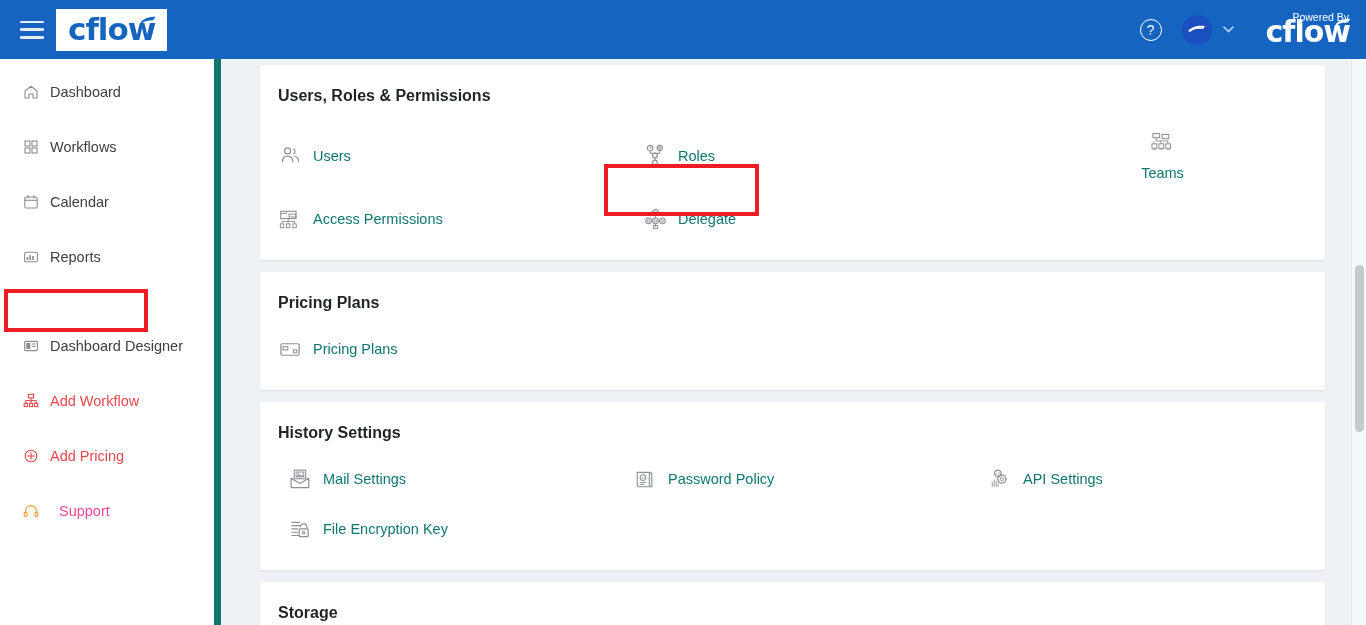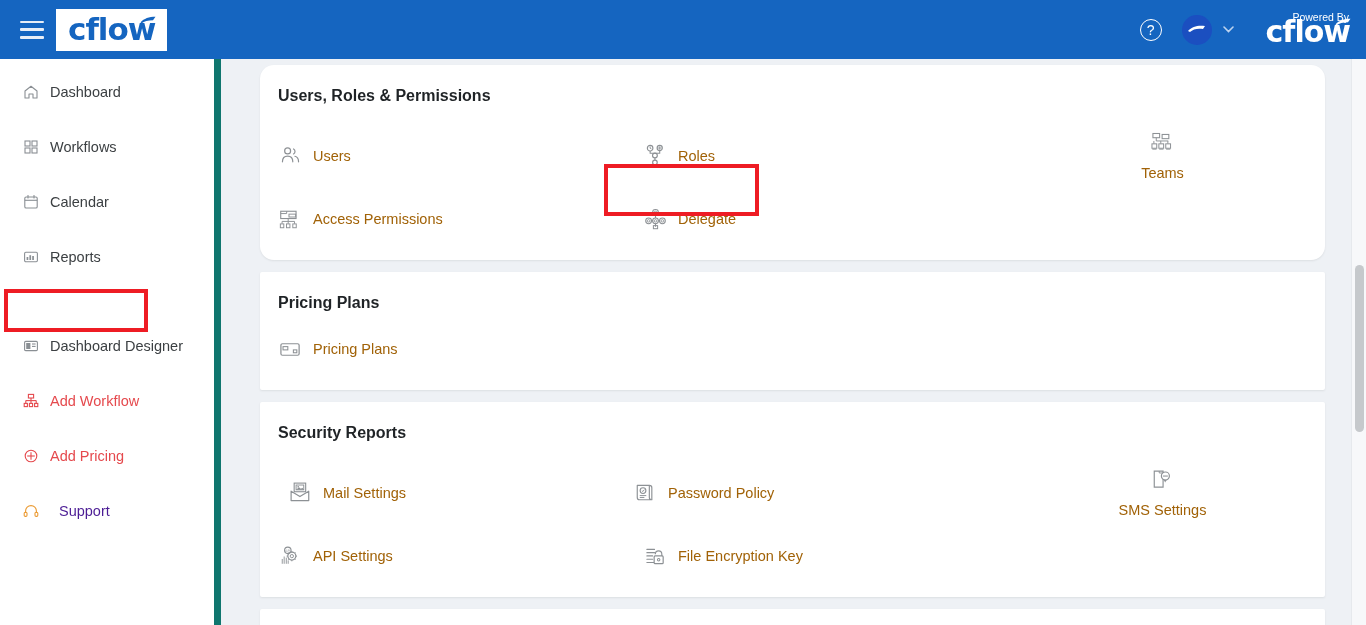--- a/index.html
+++ b/index.html
@@ -117,21 +117,21 @@
     color: #3c4043;
     font-size: 14.5px;
     position: relative;
   }
   .nav-item .nav-icon {
     width: 17px; height: 17px;
     display: flex; align-items: center; justify-content: center;
     flex: 0 0 17px;
   }
   .nav-item.nav-red { color: #e5494d; }
-  .nav-item.nav-orange { color: #4c1d95; gap: 20px; }
+  .nav-item.nav-orange { color: #ec4899; gap: 20px; }
   .nav-spacer { height: 17px; }
   .highlight-box {
     position: absolute;
     border: 4px solid #ee1c24;
     pointer-events: none;
     z-index: 30;
     background: transparent;
   }
 
   
@@ -141,40 +141,40 @@
     background: #eef1f5;
     overflow: hidden;
   }
   .card {
     background: #ffffff;
     margin: 0 41px 12px 39px;
     padding: 22px 0 20px 0;
     border-radius: 2px;
     box-shadow: 0 1px 2px rgba(60,64,67,0.10);
   }
-  .card:first-child { margin-top: 6px; border-radius: 14px; }
+  .card:first-child { margin-top: 6px; }
   .card-title {
     font-size: 16px;
     font-weight: 700;
     color: #1f2326;
     padding-left: 18px;
     margin-bottom: 16px;
     font-family: "Liberation Sans", sans-serif;
   }
   .card-grid {
     display: grid;
     grid-template-columns: repeat(3, 1fr);
     row-gap: 8px;
   }
   .card-item {
     display: flex; align-items: center;
     gap: 11px;
     padding: 9px 0 9px 18px;
     cursor: pointer;
-    color: #a16207;
+    color: #0f766e;
     font-size: 14.5px;
     position: relative;
   }
   .card-item .item-icon {
     width: 24px; height: 24px;
     flex: 0 0 24px;
     display: flex; align-items: center; justify-content: center;
   }
   .card-item.col2 { padding-left: 28px; }
   .card-item.col3 { padding-left: 30px; flex-direction: column; }
@@ -452,21 +452,21 @@
             <rect x="4.2" y="9" width="5" height="3.4" fill="none" stroke="#8d9195" stroke-width="1.1"></rect>
             <rect x="15" y="12.4" width="3.6" height="3" fill="none" stroke="#8d9195" stroke-width="1.1"></rect>
           </svg>
         </span>
         <span>Pricing Plans</span>
       </div>
     </div>
   </div>
 
   <div class="card">
-    <div class="card-title">Security Reports</div>
+    <div class="card-title">History Settings</div>
     <div class="card-grid">
 
       <div class="card-item col2">
         <span class="item-icon">
           <svg width="23" height="23" viewBox="0 0 24 24">
             <rect x="5.4" y="2.2" width="12" height="9" fill="none" stroke="#8d9195" stroke-width="1.15"></rect>
             <rect x="7.4" y="4.2" width="8" height="5" fill="none" stroke="#8d9195" stroke-width="1"></rect>
             <circle cx="9.6" cy="6" r="0.9" fill="#8d9195"></circle>
             <path d="M7.4 9.2 L10.4 6.4 L12.4 8.2 L14 7 L15.4 9.2 Z" fill="#8d9195"></path>
             <path d="M2.2 10.6 L2.2 20.4 L20.6 20.4 L20.6 10.6 L11.4 16.2 Z" fill="none" stroke="#8d9195" stroke-width="1.25" stroke-linejoin="round"></path>
@@ -481,32 +481,20 @@
             <path d="M3.4 4.6 L16 4.6 L16 17.2 C16 18.6 17.2 19.6 18.6 19.6 L5.8 19.6 C4.4 19.6 3.4 18.6 3.4 17.2 Z" fill="none" stroke="#8d9195" stroke-width="1.2" stroke-linejoin="round"></path>
             <path d="M16 4.6 C17.4 4.6 18.6 5.6 18.6 7 L18.6 19.6" fill="none" stroke="#8d9195" stroke-width="1.2"></path>
             <circle cx="9.4" cy="10" r="3" fill="none" stroke="#8d9195" stroke-width="1.15"></circle>
             <path d="M8.2 10 L9.2 11 L10.8 9" fill="none" stroke="#8d9195" stroke-width="1"></path>
             <path d="M6 15.2 L12.8 15.2 M6 17.2 L10.8 17.2" stroke="#8d9195" stroke-width="1"></path>
           </svg>
         </span>
         <span>Password Policy</span>
       </div>
 
-      <div class="card-item col3">
-        <span class="item-icon">
-          <svg width="23" height="23" viewBox="0 0 24 24">
-            <path d="M3.4 3.2 L12.6 3.2 L12.6 20 L3.4 20 Z" fill="none" stroke="#8d9195" stroke-width="1.2"></path>
-            <path d="M8.6 3.2 L8.6 5.2 L12.6 5.2" fill="none" stroke="#8d9195" stroke-width="1"></path>
-            <circle cx="15" cy="8.4" r="4.2" fill="#ffffff" stroke="#8d9195" stroke-width="1.2"></circle>
-            <path d="M12.4 8.4 L17.6 8.4" stroke="#8d9195" stroke-width="1.1"></path>
-            <path d="M14 12.2 L14.8 14 L15.8 12.2" fill="none" stroke="#8d9195" stroke-width="1.1"></path>
-          </svg>
-        </span>
-        <span>SMS Settings</span>
-      </div>
 
       <div class="card-item">
         <span class="item-icon">
           <svg width="23" height="23" viewBox="0 0 24 24">
             <circle cx="9.2" cy="5.6" r="3.4" fill="none" stroke="#8d9195" stroke-width="1.15"></circle>
             <text x="9.2" y="7.1" font-size="3.6" text-anchor="middle" fill="#8d9195" font-family="DejaVu Sans">API</text>
             <circle cx="13.4" cy="11.6" r="4.2" fill="none" stroke="#8d9195" stroke-width="1.2"></circle>
             <circle cx="13.4" cy="11.6" r="1.7" fill="none" stroke="#8d9195" stroke-width="1"></circle>
             <path d="M13.4 7.4 L13.4 6.2 M13.4 15.8 L13.4 17 M9.2 11.6 L8 11.6 M17.6 11.6 L18.8 11.6 M10.4 8.6 L9.6 7.8 M16.4 14.6 L17.2 15.4 M16.4 8.6 L17.2 7.8 M10.4 14.6 L9.6 15.4" stroke="#8d9195" stroke-width="1"></path>
             <path d="M5.4 12 L5.4 19.6 M7.6 13.2 L7.6 19.6 M3.4 14.6 L3.4 19.6 M9.6 16 L9.6 19.6" stroke="#8d9195" stroke-width="0.95"></path>

